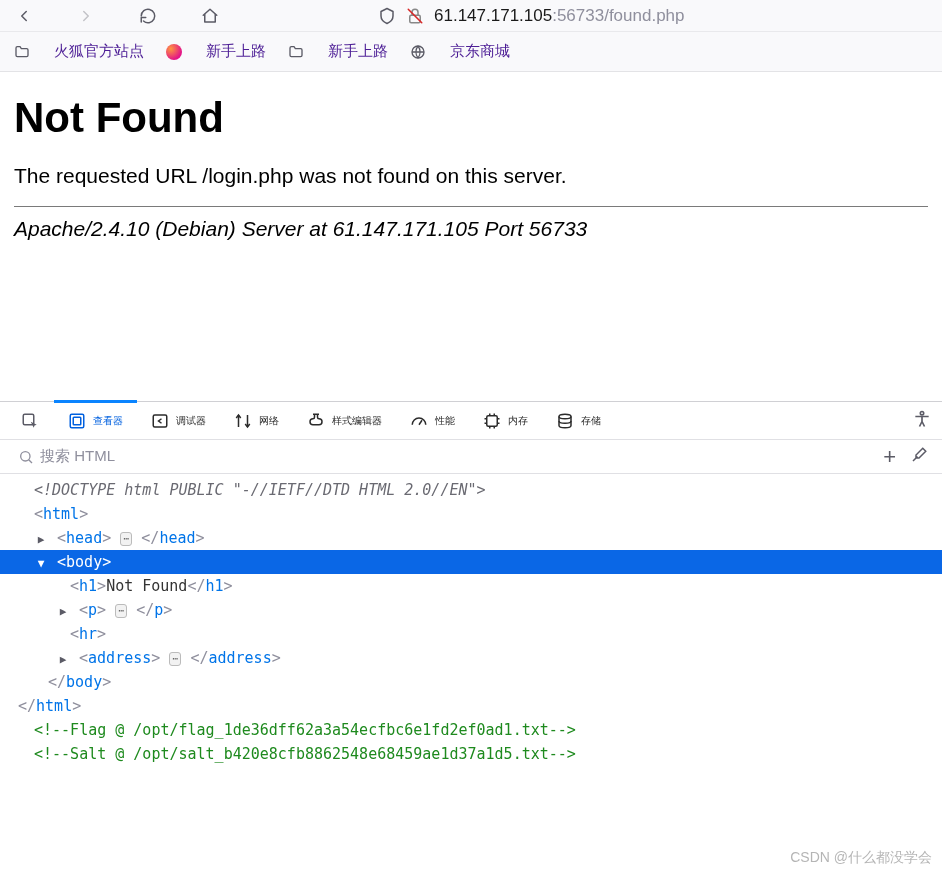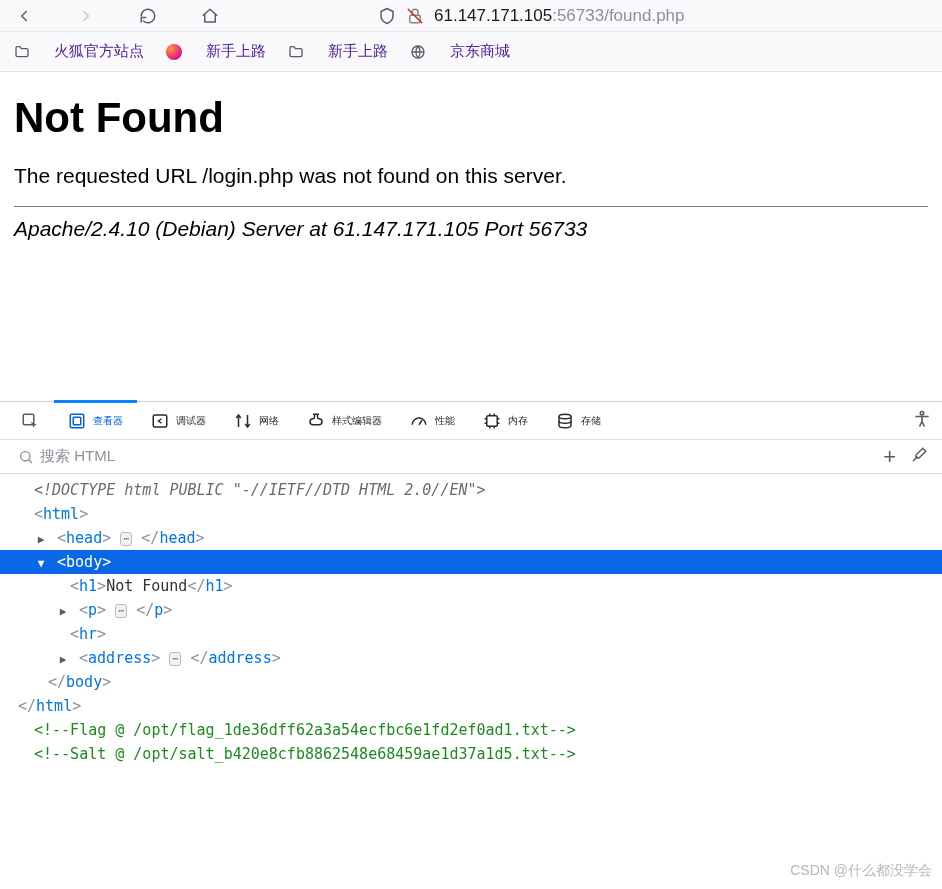--- a/index.html
+++ b/index.html
@@ -201,21 +201,21 @@
     line-height:12px;
     color:#666;
     vertical-align: middle;
     background:#f2f2f2;
   }
   .cmt { color:#1e8a1e; }
 
   .watermark {
     position: absolute;
     right: 10px;
-    bottom: 9px;
+    bottom: 22px;
     color: rgba(120,120,120,0.55);
     font-size: 14px;
   }
 </style>
 </head>
 <body>
 
 <div class="browser-toolbar">
   <div class="nav-btn">
     <svg viewBox="0 0 24 24" fill="none" stroke="currentColor" stroke-width="2" stroke-linecap="round" stroke-linejoin="round">

